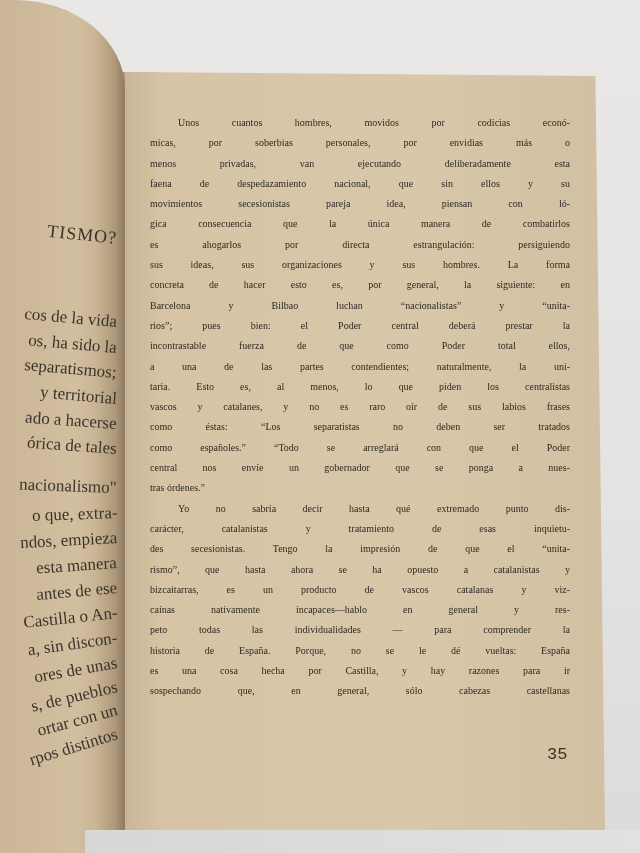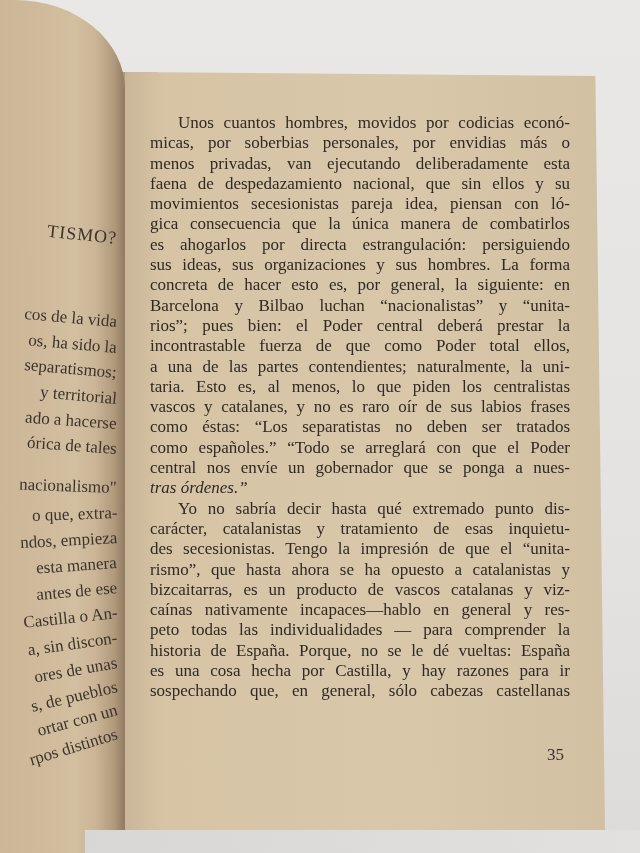--- a/index.html
+++ b/index.html
@@ -33,28 +33,28 @@
     }
     
     .right-page {
       position:absolute; left:125px; top:72px; width:480px; height:758px;
       background: linear-gradient(90deg, #c9b698 0%, #d6c4a5 8%, #d8c7a9 60%, #d2c0a3 100%);
       clip-path: polygon(0 0, 98% 4px, 100% 100%, 0 100%);
       box-shadow: 4px 0 8px rgba(0,0,0,0.15);
     }
     .page-text {
       position:absolute; left:150px; top:113px; width:420px;
-      color:#2f2a24; font-size:17px; line-height:20.3px;
+      color:#2f2a24; font-size:10px; line-height:20.3px;
       text-align:justify;
     }
     .line { display:block; text-align:justify; text-align-last:justify; white-space:nowrap; }
-    .line.last { text-align-last:left;font-style:italic; }
+    .line.last { text-align-last:left; }
     .indent { padding-left:28px; }
     .page-number {
-      position:absolute; left:547px; top:745px; font-size:17px; color:#3a332b;
+      position:absolute; left:547px; top:745px; font-size:17px; color:#3a332b;font-family:Liberation Mono, monospace;
     }
     .bottom-white {
       position:absolute; left:85px; top:830px; width:555px; height:30px;
       background: linear-gradient(90deg, #d8d7d5, #e2e1df);
     }
   </style>
 </head>
 <body>
 
 <div class="scene">

